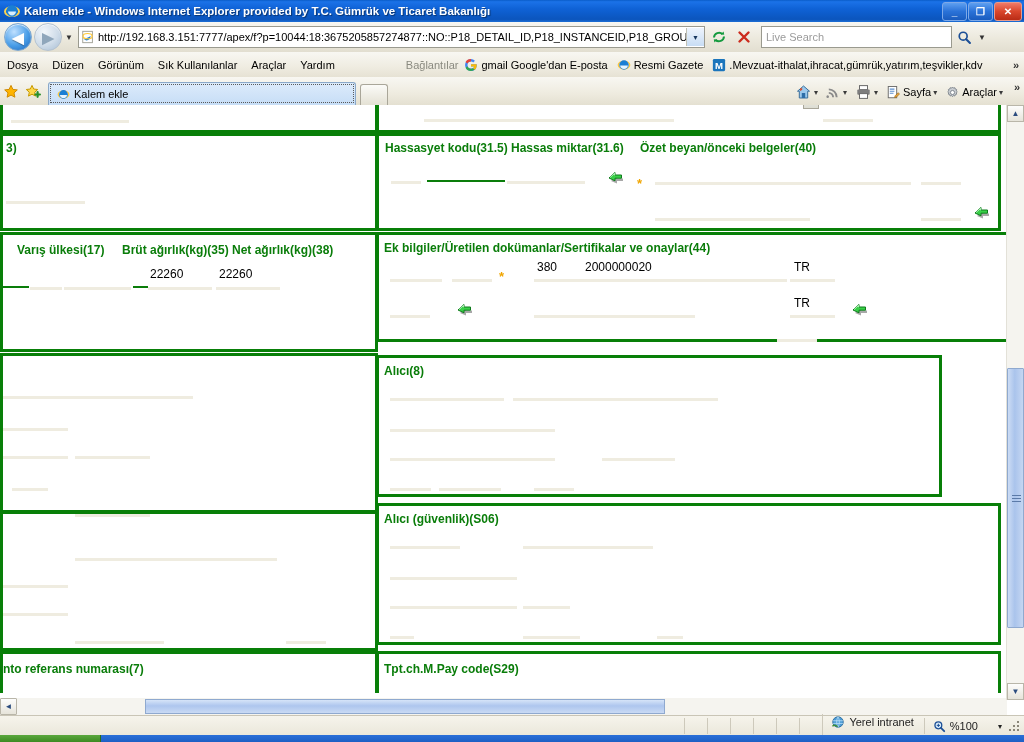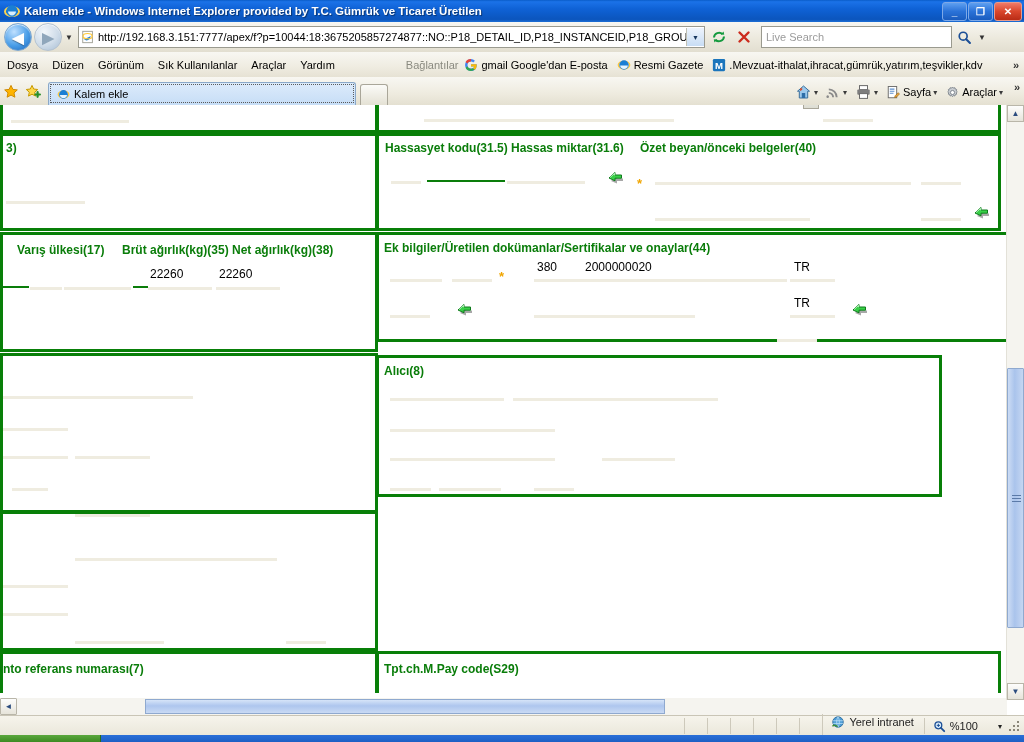--- a/index.html
+++ b/index.html
@@ -132,21 +132,21 @@
 <body>
 
 <div class="app">
 
   <div class="titlebar">
     <svg class="tb-ico" viewBox="0 0 16 16">
       <ellipse cx="8" cy="8.5" rx="7" ry="4.6" fill="none" stroke="#ffd34d" stroke-width="2"></ellipse>
       <path d="M8 2.2c3.1 0 5.6 2.6 5.6 5.8S11.1 13.8 8 13.8 2.4 11.2 2.4 8 4.9 2.2 8 2.2z" fill="#1a7fd4"></path>
       <path d="M4 8.6h8c0 2.3-1.8 4-4 4s-4-1.7-4-4z" fill="#d9eefc"></path>
     </svg>
-    <div class="tb-title">Kalem ekle - Windows Internet Explorer provided by T.C. Gümrük ve Ticaret Üretilen</div>
+    <div class="tb-title">Kalem ekle - Windows Internet Explorer provided by T.C. Gümrük ve Ticaret Bakanlığı</div>
     <div class="tb-btns">
       <div class="tb-btn">_</div>
       <div class="tb-btn">❐</div>
       <div class="tb-btn close">✕</div>
     </div>
   </div>
 
   <div class="addrbar">
     <div class="navbtn navback">
       <span class="arrowglyph">◀</span>
@@ -422,20 +422,31 @@
 
       <div class="fbox" style="left:0;top:406px;width:378px;height:140px;">
         <div class="fline" style="left:72px;top:44px;width:202px;"></div>
         <div class="fline" style="left:0px;top:71px;width:65px;"></div>
         <div class="fline" style="left:0px;top:99px;width:65px;"></div>
         <div class="fline" style="left:72px;top:99width:75px;width:75px;"></div>
         <div class="fline" style="left:72px;top:127px;width:89px;"></div>
         <div class="fline" style="left:283px;top:127px;width:40px;"></div>
       </div>
 
+      <div class="fbox" style="left:376px;top:398px;width:625px;height:142px;">
+        <div class="flabel" style="left:5px;top:6px;">Alıcı (güvenlik)(S06)</div>
+        <div class="fline" style="left:11px;top:40px;width:70px;"></div>
+        <div class="fline" style="left:144px;top:40px;width:130px;"></div>
+        <div class="fline" style="left:11px;top:71px;width:127px;"></div>
+        <div class="fline" style="left:11px;top:100px;width:127px;"></div>
+        <div class="fline" style="left:144px;top:100px;width:47px;"></div>
+        <div class="fline" style="left:11px;top:130px;width:24px;"></div>
+        <div class="fline" style="left:144px;top:130px;width:57px;"></div>
+        <div class="fline" style="left:278px;top:130px;width:26px;"></div>
+      </div>
 
       <div class="fbox" style="left:0;top:546px;width:378px;height:42px;border-bottom:none;">
         <div class="flabel" style="left:0px;top:8px;">nto referans numarası(7)</div>
       </div>
       <div class="fbox" style="left:376px;top:546px;width:625px;height:42px;border-bottom:none;">
         <div class="flabel" style="left:5px;top:8px;">Tpt.ch.M.Pay code(S29)</div>
       </div>
 
     </div>
 

